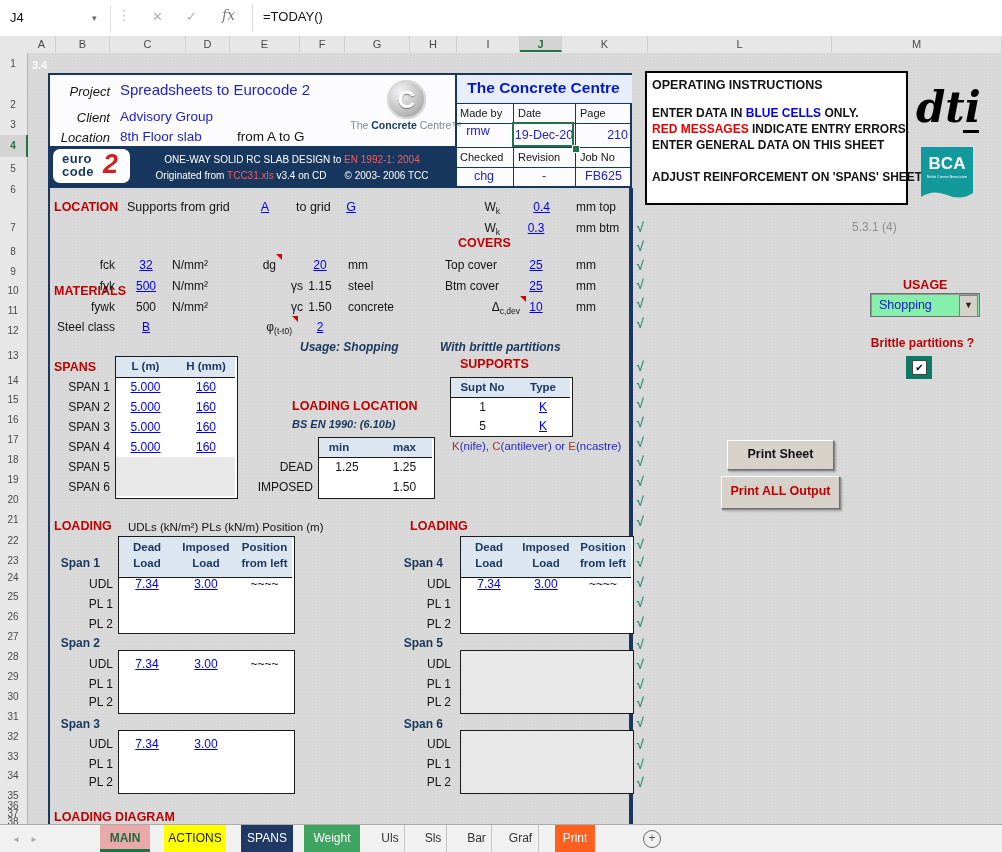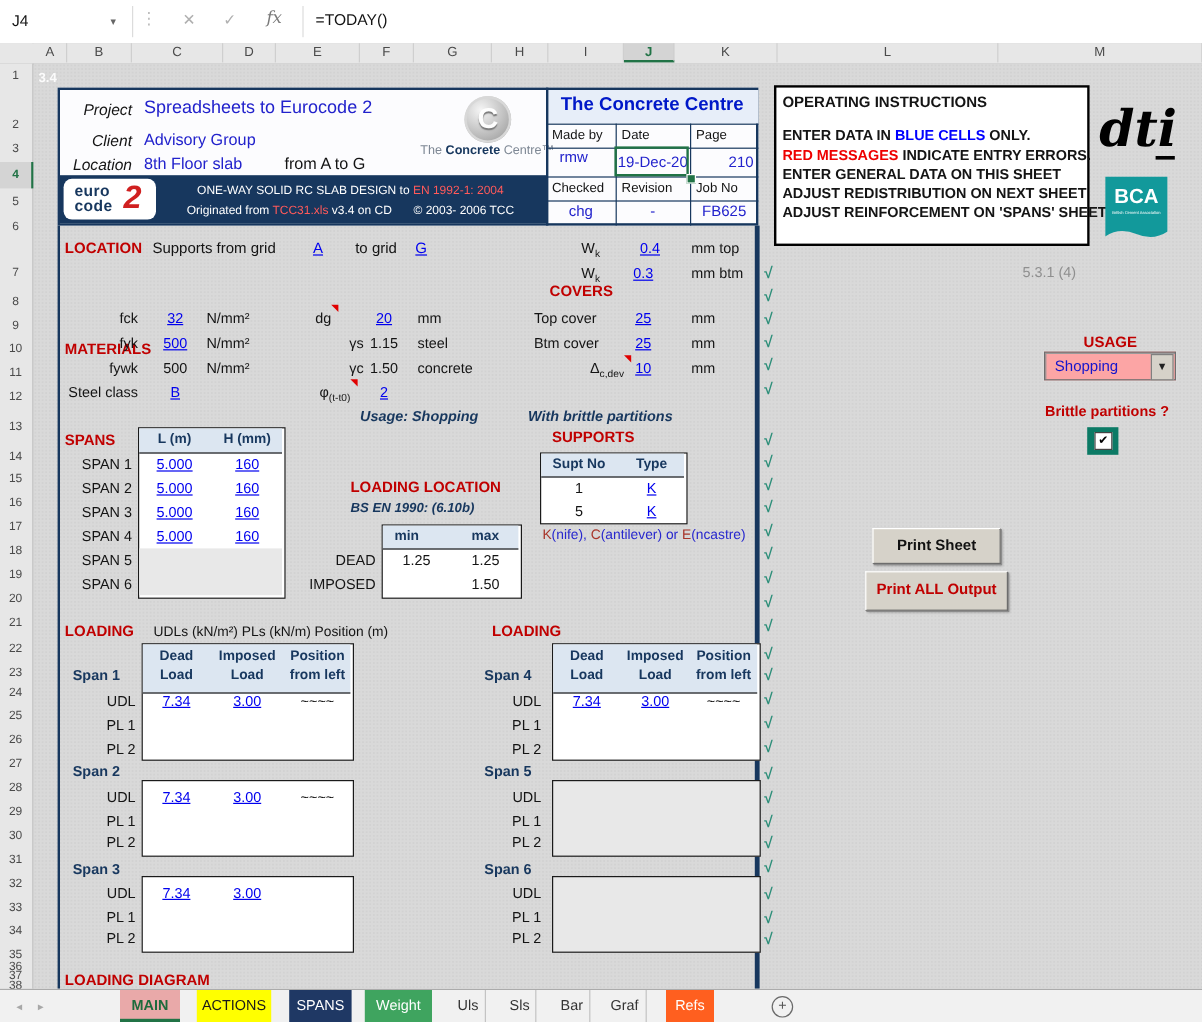--- a/index.html
+++ b/index.html
@@ -32,21 +32,21 @@
   #sheetbg{position:absolute;left:28px;top:53px;width:974px;height:771px;background:#d9d9d9;
     background-image:radial-gradient(#d2d2d2 1px,transparent 1px);background-size:3px 3px;}
   
   .navyline{position:absolute;background:var(--navy);}
   
   .btn{position:absolute;background:#d6d2c9;border-top:1px solid #fff;border-left:1px solid #fff;
        border-right:1px solid #6d6d6d;border-bottom:1px solid #6d6d6d;
        box-shadow:1px 1px 0 #8c8c8c,2px 2px 2px rgba(0,0,0,.28);
        font-size:12.5px;font-weight:700;text-align:center;cursor:default;}
   
-  #dd{position:absolute;left:870px;top:293px;width:110px;height:24px;background:#fca5a5;
+  #dd{position:absolute;left:870px;top:293px;width:110px;height:24px;background:#86efac;
       border:1px solid #6e6e6e;box-shadow:inset 1px 1px 0 #9a9a9a,0 0 0 1px #dcdcdc;box-sizing:border-box;}
   #ddbtn{position:absolute;right:1px;top:1px;width:17px;height:20px;background:#d6d2c9;border:1px solid #808080;
       text-align:center;line-height:18px;font-size:9px;color:#222;}
   
   #tabbar{position:absolute;left:0;top:824px;width:1002px;height:28px;background:#f1f1f1;border-top:1px solid #ababab;box-sizing:border-box;}
   .tab{position:absolute;top:0;height:27px;line-height:26px;text-align:center;font-size:12px;box-sizing:border-box;}
   .tab.plain{border-right:1px solid #c3c3c3;}
   .tab.active{font-weight:700;border-bottom:3px solid var(--green);}
   .note-r{color:#a8352a;} .note-b{color:#2727ce;}
 </style>
@@ -183,21 +183,20 @@
 
   <div style="position:absolute;left:645px;top:71px;width:263px;height:134px;background:#fff;border:2px solid #000;box-sizing:border-box;"></div>
   <div class="t" style="left:652px;top:78px;font-size:12.5px;font-weight:700;">OPERATING INSTRUCTIONS</div>
   <div class="t" style="left:652px;top:106px;font-weight:600;">
     <span>ENTER DATA IN </span><span style="color:#0000ff;">BLUE CELLS</span><span> ONLY.</span>
   </div>
   <div class="t" style="left:652px;top:122px;font-weight:600;">
     <span style="color:#ee0000;">RED MESSAGES</span><span> INDICATE ENTRY ERRORS.</span>
   </div>
   <div class="t" style="left:652px;top:138px;font-weight:600;">ENTER GENERAL DATA ON THIS SHEET</div>
-  <div class="t" style="left:652px;top:154px;font-weight:600;">ADJUST REDISTRIBUTION ON NEXT SHEET</div>
   <div class="t" style="left:652px;top:170px;font-weight:600;">ADJUST REINFORCEMENT ON 'SPANS' SHEET</div>
 
   <div class="t it" style="left:916px;top:86px;font-family:'DejaVu Serif',serif;font-weight:700;font-size:42px;line-height:44px;color:#000;">dti</div>
   <div style="position:absolute;left:963px;top:130px;width:16px;height:3px;background:#000;"></div>
   <svg style="position:absolute;left:921px;top:147px;" width="52" height="56" viewBox="0 0 52 56">
     <path d="M0 0 H52 V46 Q40 54 26 48 Q12 42 0 50 Z" fill="#12999B"></path>
     <text x="26" y="22" font-size="17" fill="#ffffff" font-weight="bold" text-anchor="middle" font-family="Liberation Sans, sans-serif">BCA</text>
     <text x="26" y="31" font-size="3.4" fill="#ffffff" text-anchor="middle" font-family="Liberation Sans, sans-serif">British Cement Association</text>
   </svg>
   <div class="t" style="left:852px;top:220px;color:#8f8f8f;font-size:12px;">5.3.1 (4)</div>
@@ -391,21 +390,21 @@
     <div class="t" style="left:30px;top:7px;font-size:8px;color:#a8a8a8;">►</div>
     <div style="position:absolute;left:643px;top:5px;width:16px;height:16px;border:1px solid #6a6a6a;border-radius:50%;text-align:center;line-height:15px;font-size:12px;color:#555;">+</div>
   <div class="tab active" style="left: 100px; width: 50px; background: rgb(233, 169, 169); color: rgb(30, 107, 60);">MAIN</div>
       <div class="tab" style="left: 164px; width: 62px; background: rgb(255, 255, 0); color: rgb(26, 26, 26);">ACTIONS</div>
       <div class="tab" style="left: 241px; width: 52px; background: rgb(31, 56, 100); color: rgb(255, 255, 255);">SPANS</div>
       <div class="tab" style="left: 304px; width: 56px; background: rgb(63, 164, 95); color: rgb(255, 255, 255);">Weight</div>
       <div class="tab plain" style="left: 376px; width: 29px; color: rgb(51, 51, 51);">Uls</div>
       <div class="tab plain" style="left: 420px; width: 27px; color: rgb(51, 51, 51);">Sls</div>
       <div class="tab plain" style="left: 462px; width: 30px; color: rgb(51, 51, 51);">Bar</div>
       <div class="tab plain" style="left: 503px; width: 36px; color: rgb(51, 51, 51);">Graf</div>
-      <div class="tab" style="left: 555px; width: 40px; background: rgb(255, 95, 31); color: rgb(255, 255, 255);">Refs</div>
+      <div class="tab" style="left: 555px; width: 40px; background: rgb(255, 95, 31); color: rgb(255, 255, 255);">Print</div>
     </div>
 
 <span class="chk" style="top: 220px;">√</span>
     <span class="chk" style="top: 239px;">√</span>
     <span class="chk" style="top: 258px;">√</span>
     <span class="chk" style="top: 277px;">√</span>
     <span class="chk" style="top: 296px;">√</span>
     <span class="chk" style="top: 316px;">√</span>
     <span class="chk" style="top: 359px;">√</span>
     <span class="chk" style="top: 377px;">√</span>

